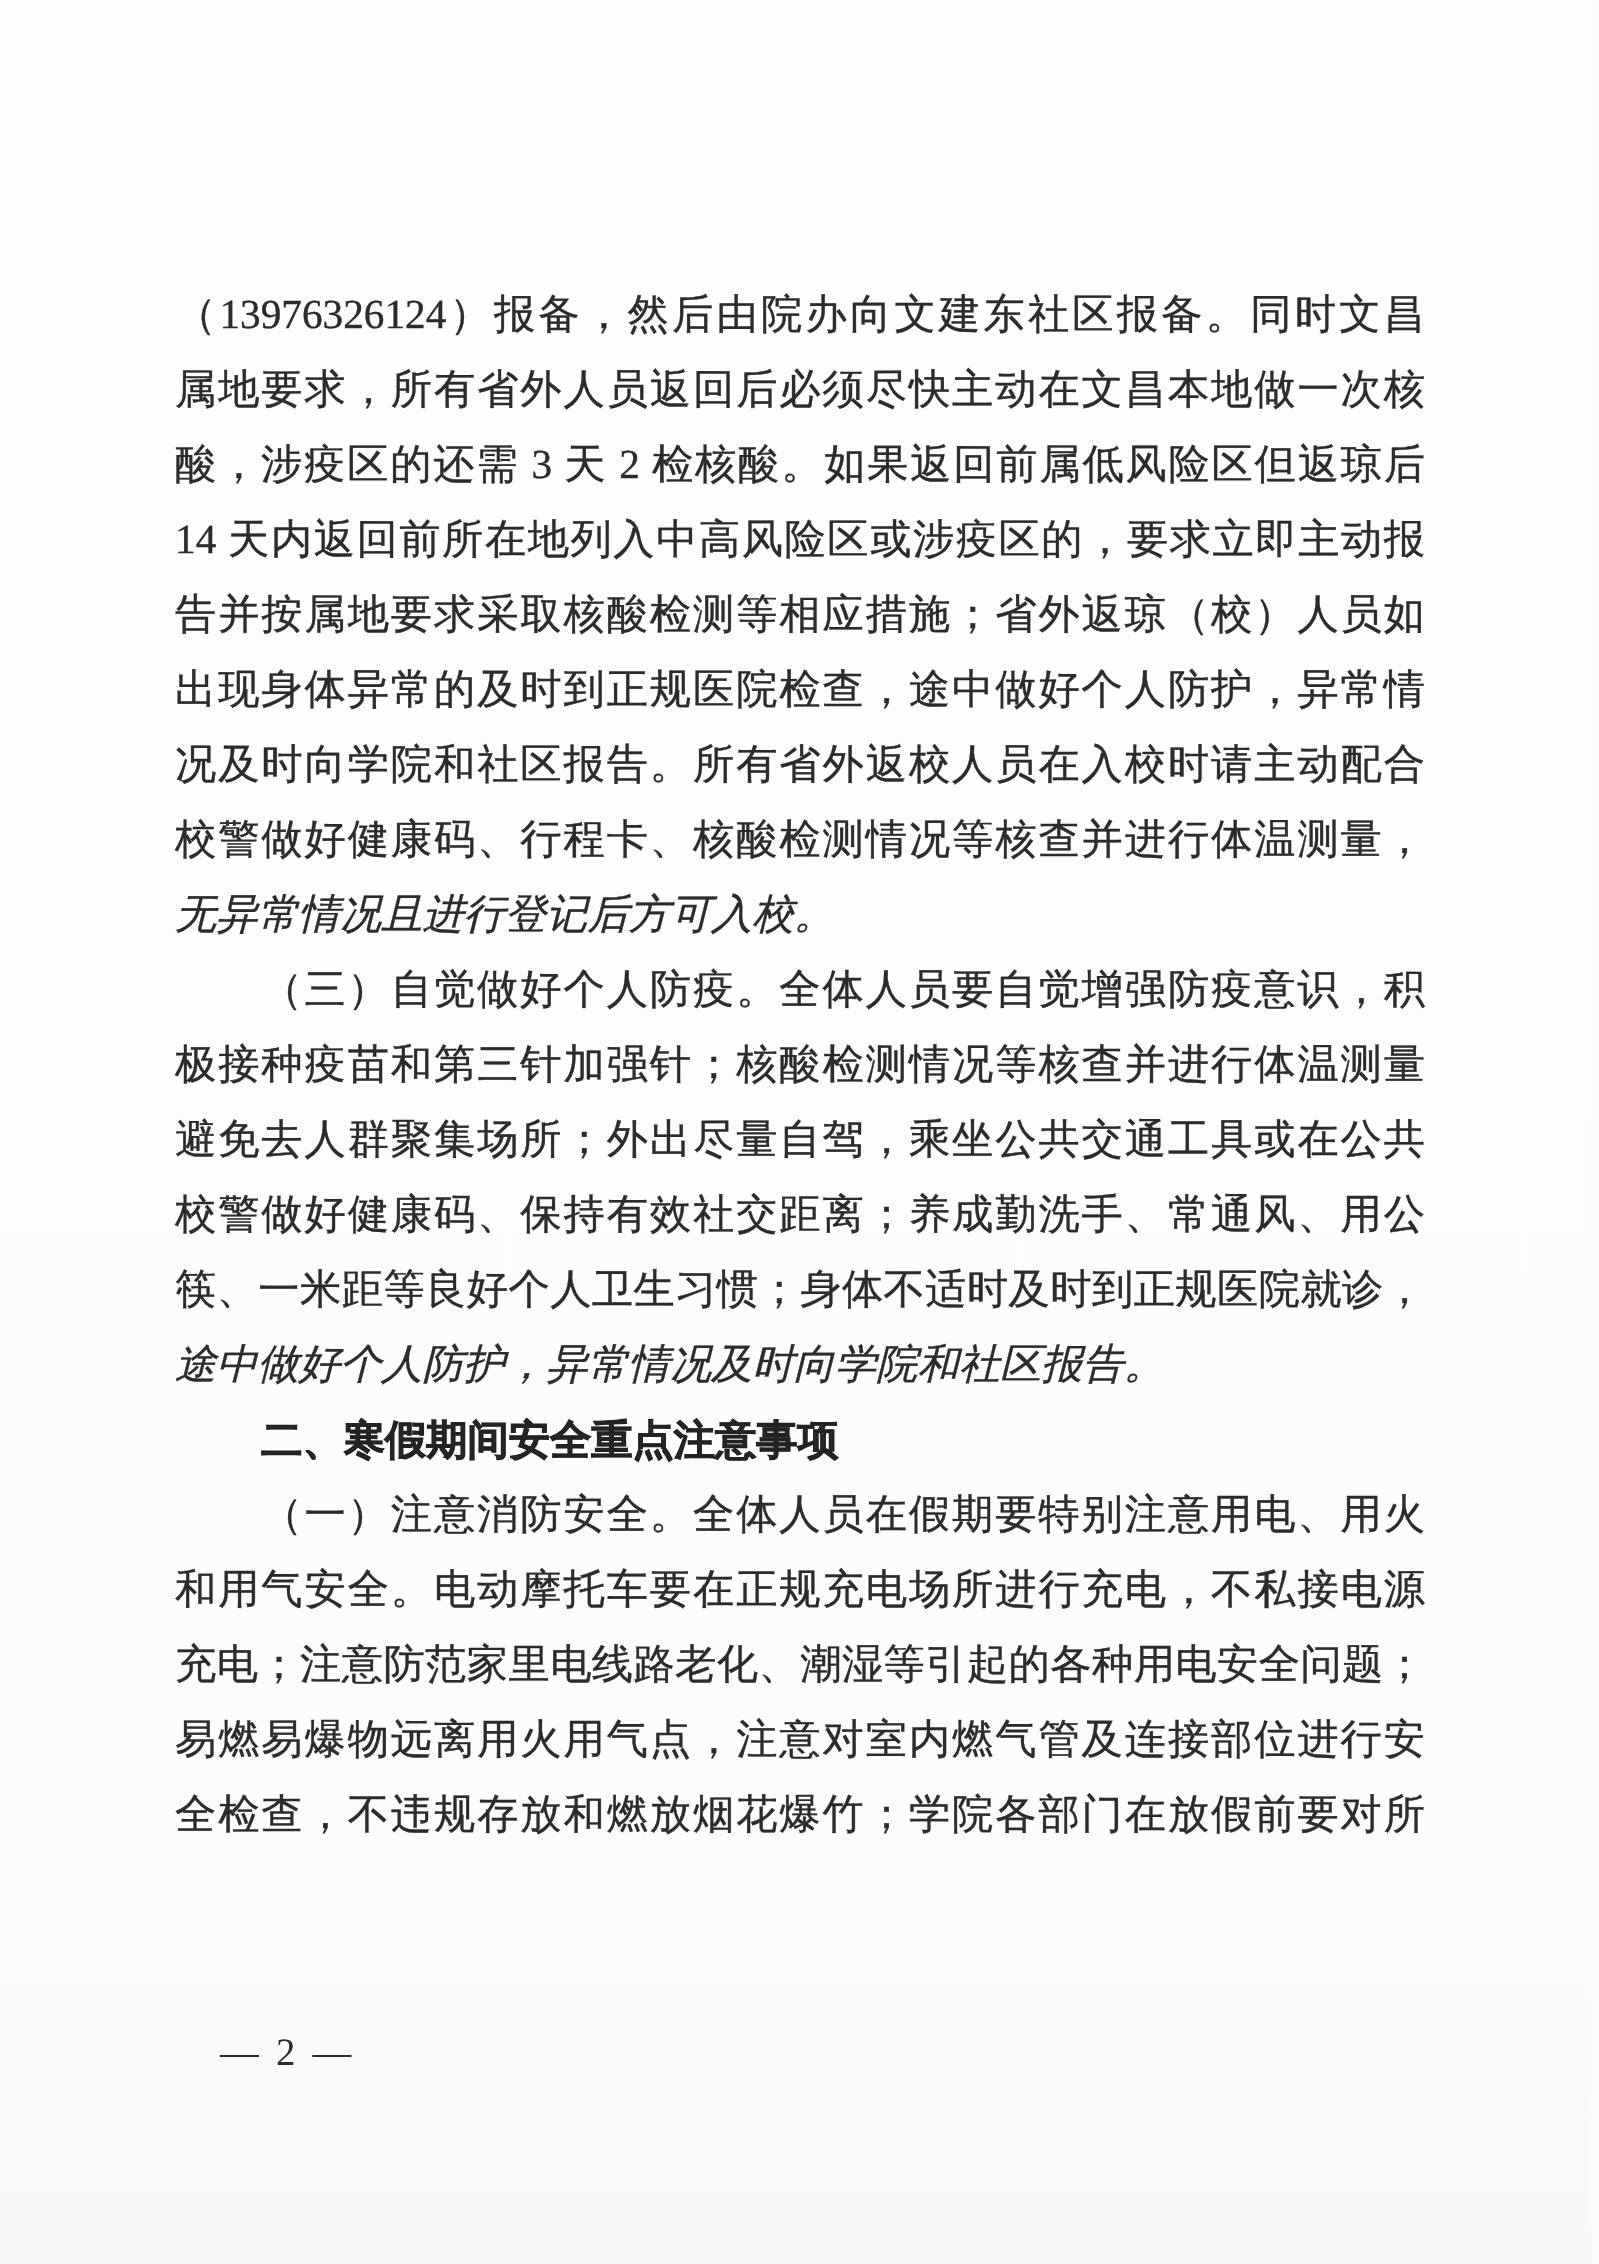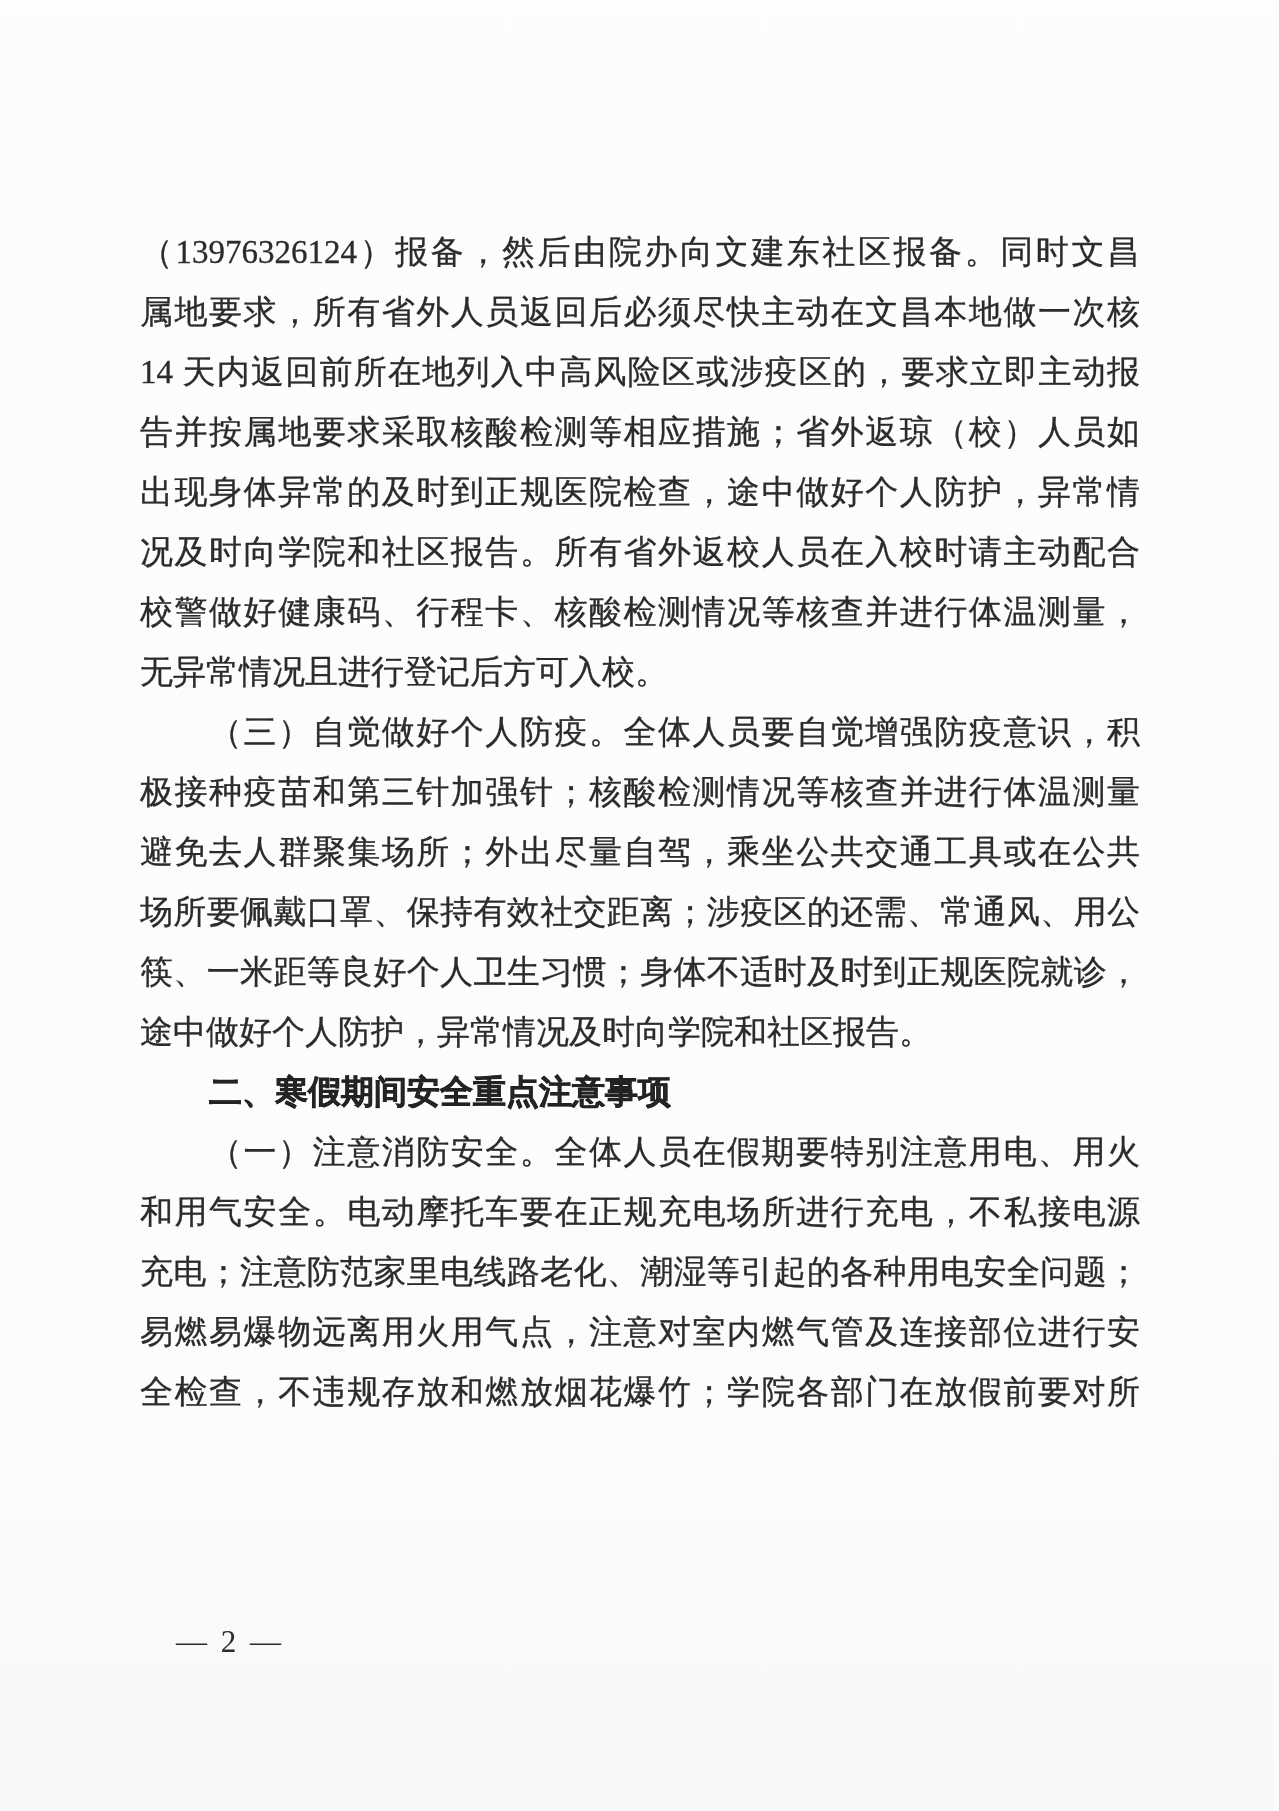--- a/index.html
+++ b/index.html
@@ -30,20 +30,21 @@
   }
   .line {
     text-align: justify;
     text-align-last: justify;
     white-space: normal;
     -webkit-text-stroke: 0.3px #2b2b2b;
   }
   .line.plain {
     text-align: left;
     text-align-last: left;
+    font-style: italic;
   }
   .line.indent {
     text-indent: 69px;
   }
   .line.heading {
     font-family: "Liberation Sans", "DejaVu Sans", sans-serif;
     font-weight: 700;
     text-align: center;
     text-align-last: left;
     -webkit-text-stroke: 0.6px #222222;
@@ -59,30 +60,31 @@
     font-family: "Liberation Serif", "DejaVu Serif", serif;
   }
 </style>
 </head>
 <body>
 
 <div class="page">
   <div class="doc-body">
       <div class="line fill">（13976326124）报备，然后由院办向文建东社区报备。同时文昌</div>
       <div class="line fill">属地要求，所有省外人员返回后必须尽快主动在文昌本地做一次核</div>
+      <div class="line fill">酸，涉疫区的还需 3 天 2 检核酸。如果返回前属低风险区但返琼后</div>
       <div class="line fill">14 天内返回前所在地列入中高风险区或涉疫区的，要求立即主动报</div>
       <div class="line fill">告并按属地要求采取核酸检测等相应措施；省外返琼（校）人员如</div>
       <div class="line fill">出现身体异常的及时到正规医院检查，途中做好个人防护，异常情</div>
       <div class="line fill">况及时向学院和社区报告。所有省外返校人员在入校时请主动配合</div>
       <div class="line fill">校警做好健康码、行程卡、核酸检测情况等核查并进行体温测量，</div>
       <div class="line plain">无异常情况且进行登记后方可入校。</div>
       <div class="line fill indent">（三）自觉做好个人防疫。全体人员要自觉增强防疫意识，积</div>
       <div class="line fill">极接种疫苗和第三针加强针；核酸检测情况等核查并进行体温测量</div>
       <div class="line fill">避免去人群聚集场所；外出尽量自驾，乘坐公共交通工具或在公共</div>
-      <div class="line fill">场所要佩戴口罩、保持有效社交距离；涉疫区的还需、常通风、用公</div>
+      <div class="line fill">校警做好健康码、保持有效社交距离；养成勤洗手、常通风、用公</div>
       <div class="line fill">筷、一米距等良好个人卫生习惯；身体不适时及时到正规医院就诊，</div>
       <div class="line plain">途中做好个人防护，异常情况及时向学院和社区报告。</div>
       <div class="line heading indent">二、寒假期间安全重点注意事项</div>
       <div class="line fill indent">（一）注意消防安全。全体人员在假期要特别注意用电、用火</div>
       <div class="line fill">和用气安全。电动摩托车要在正规充电场所进行充电，不私接电源</div>
       <div class="line fill">充电；注意防范家里电线路老化、潮湿等引起的各种用电安全问题；</div>
       <div class="line fill">易燃易爆物远离用火用气点，注意对室内燃气管及连接部位进行安</div>
       <div class="line fill">全检查，不违规存放和燃放烟花爆竹；学院各部门在放假前要对所</div>
     </div>
   <div class="page-footer">— 2 —</div>

